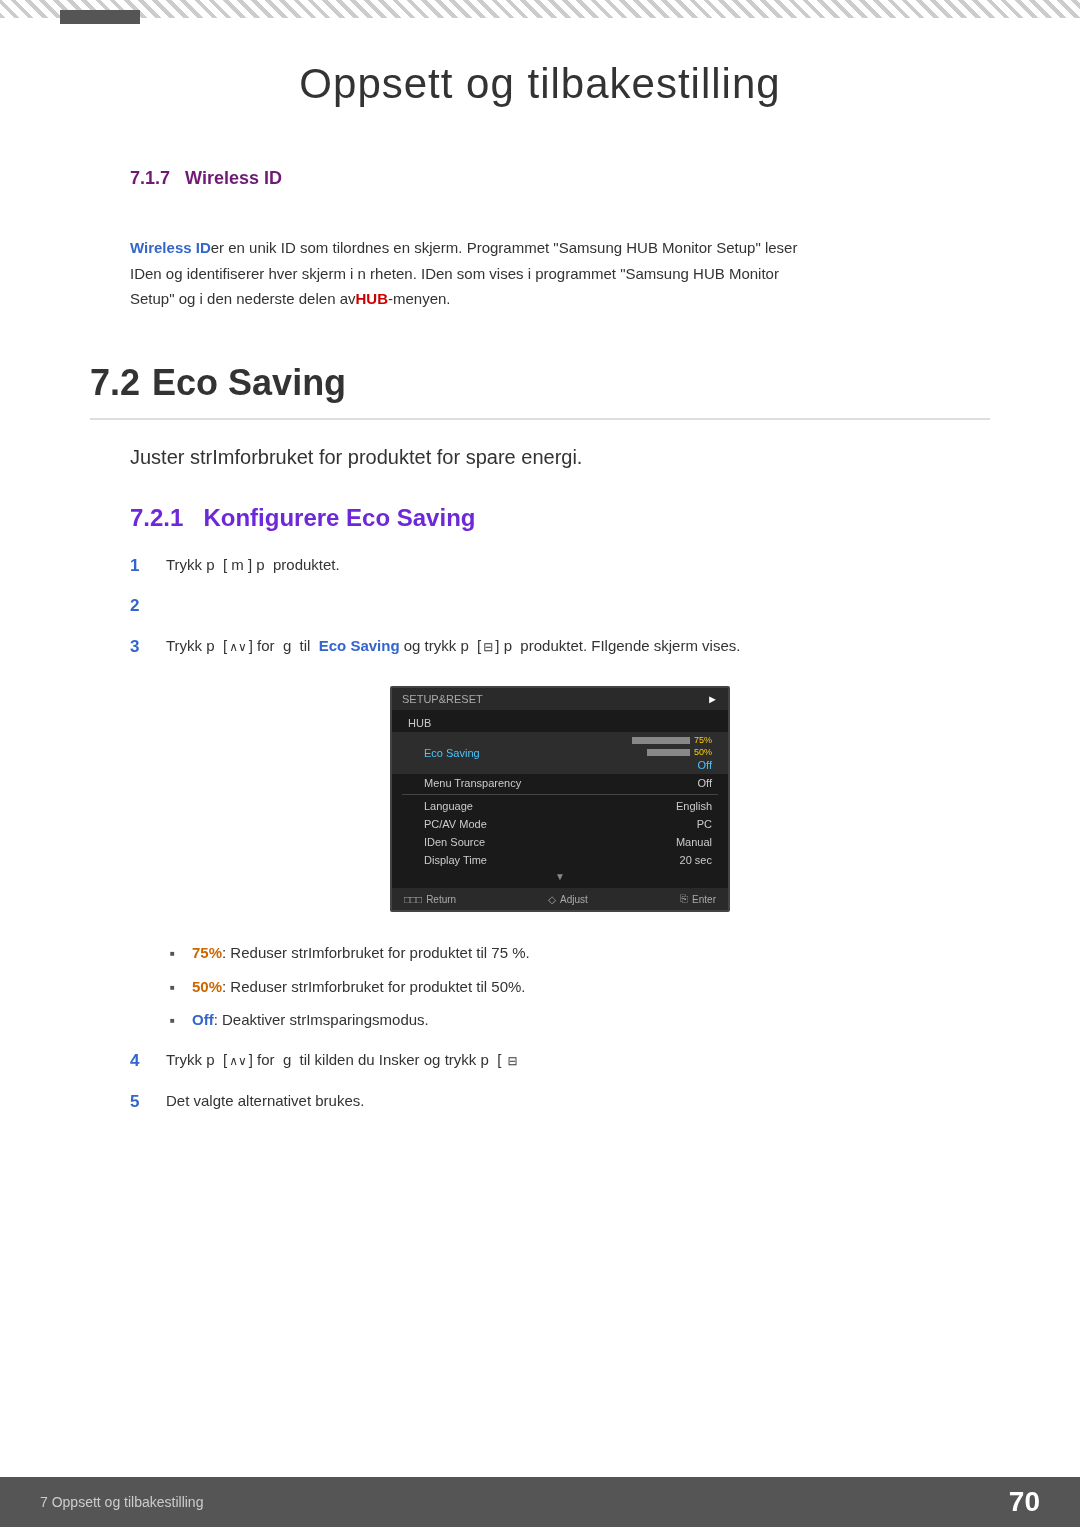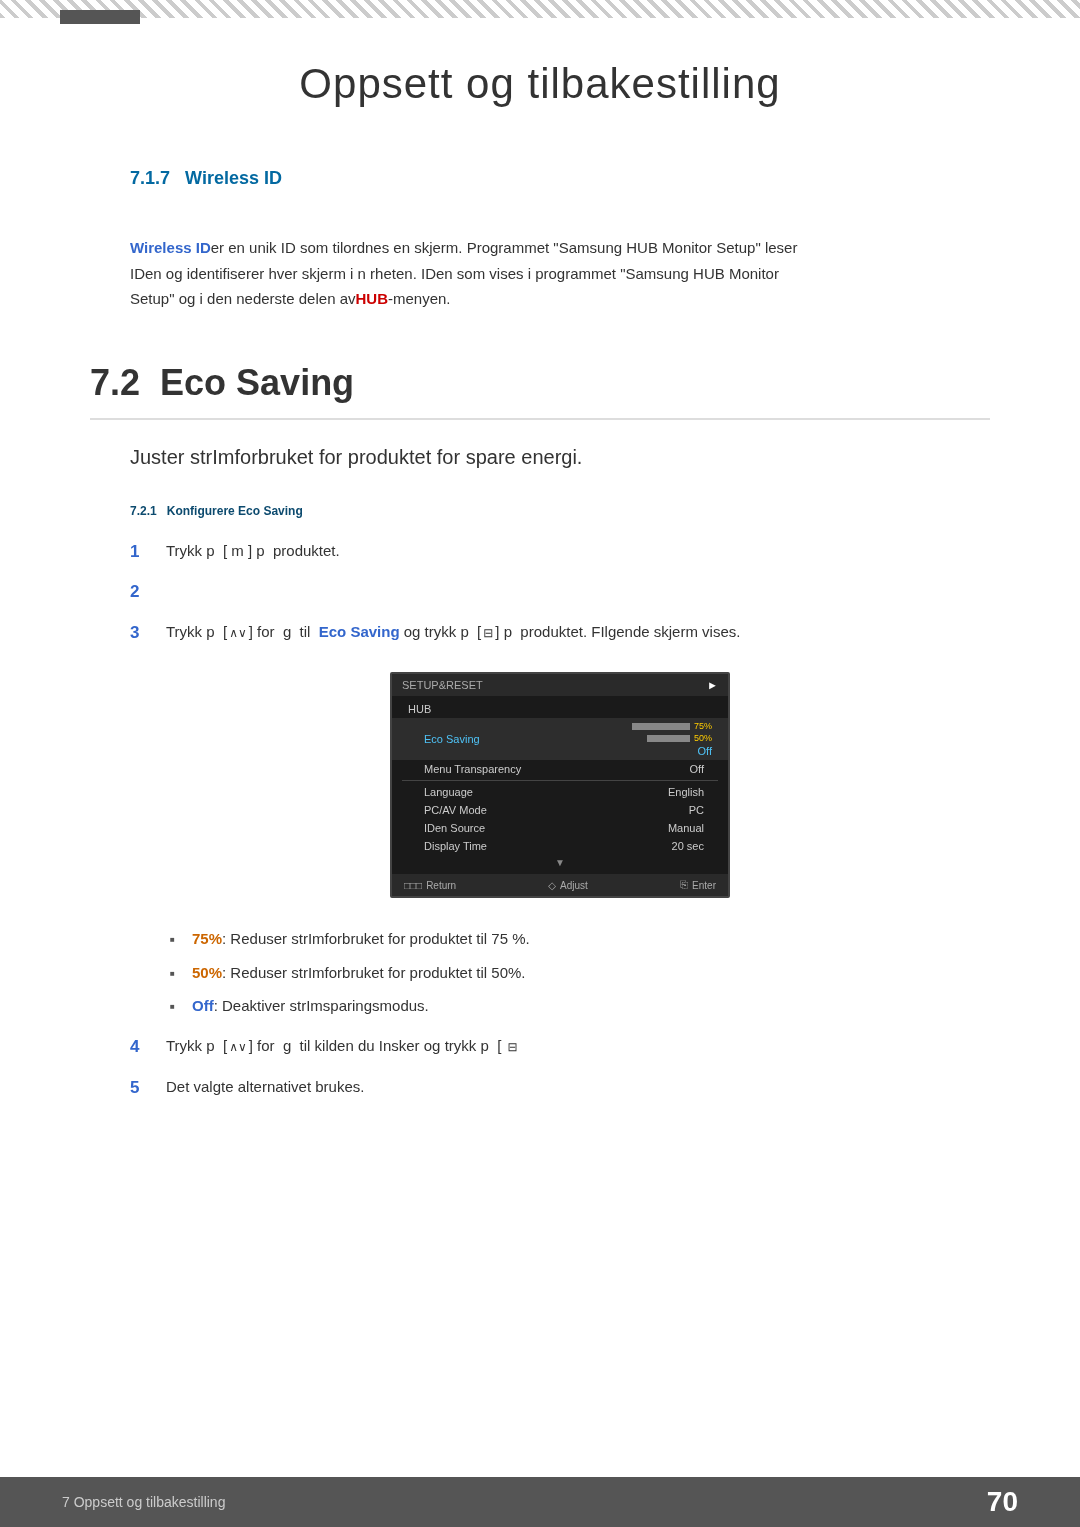--- a/index.html
+++ b/index.html
@@ -61,21 +61,21 @@
 
     
     .section-717 {
       margin-bottom: 50px;
       padding-left: 40px;
     }
 
     .section-heading-small {
       font-size: 18px;
       font-weight: bold;
-      color: #0369a1;
+      color: #701a75;
       margin-bottom: 32px;
     }
 
     .section-717-body {
       font-size: 15px;
       color: #333;
       line-height: 1.7;
       margin-top: 46px;
     }
 
@@ -90,21 +90,21 @@
     }
 
     
     .section-72 {
       margin-bottom: 30px;
     }
 
     .section-72-heading {
       display: flex;
       align-items: center;
-      gap: 20px;
+      gap: 12px;
       font-size: 36px;
       font-weight: bold;
       color: #333;
       margin-bottom: 20px;
       border-bottom: 2px solid #dddddd;
       padding-bottom: 14px;
     }
 
     .section-72-number {
       font-size: 36px;
@@ -125,23 +125,23 @@
       padding-left: 40px;
       margin-bottom: 30px;
     }
 
     
     .section-721 {
       padding-left: 40px;
     }
 
     .section-heading-blue {
-      font-size: 12px;
-      font-weight: bold;
-      color: #0c4a6e;
+      font-size: 24px;
+      font-weight: bold;
+      color: #6d28d9;
       margin-bottom: 20px;
     }
 
     
     .numbered-list {
       list-style: none;
       padding-left: 0;
     }
 
     .numbered-list li {
@@ -197,21 +197,21 @@
     }
 
     .monitor-body {
       padding: 4px 0;
     }
 
     .monitor-row {
       display: flex;
       justify-content: space-between;
       align-items: center;
-      padding: 3px 24px 3px 32px;
+      padding: 3px 16px 3px 32px;
       color: #cccccc;
       font-size: 11px;
     }
 
     .monitor-row-hub {
       padding: 3px 16px 3px 16px;
       color: #cccccc;
       font-size: 11px;
     }
 
@@ -263,21 +263,21 @@
     .page-footer {
       position: absolute;
       bottom: 0;
       left: 0;
       right: 0;
       height: 50px;
       background: #555555;
       display: flex;
       align-items: center;
       justify-content: space-between;
-      padding: 0 62px;
+      padding: 0 40px;
     }
 
     .footer-text {
       color: #cccccc;
       font-size: 14px;
     }
 
     .footer-page-number {
       color: #ffffff;
       font-size: 28px;

